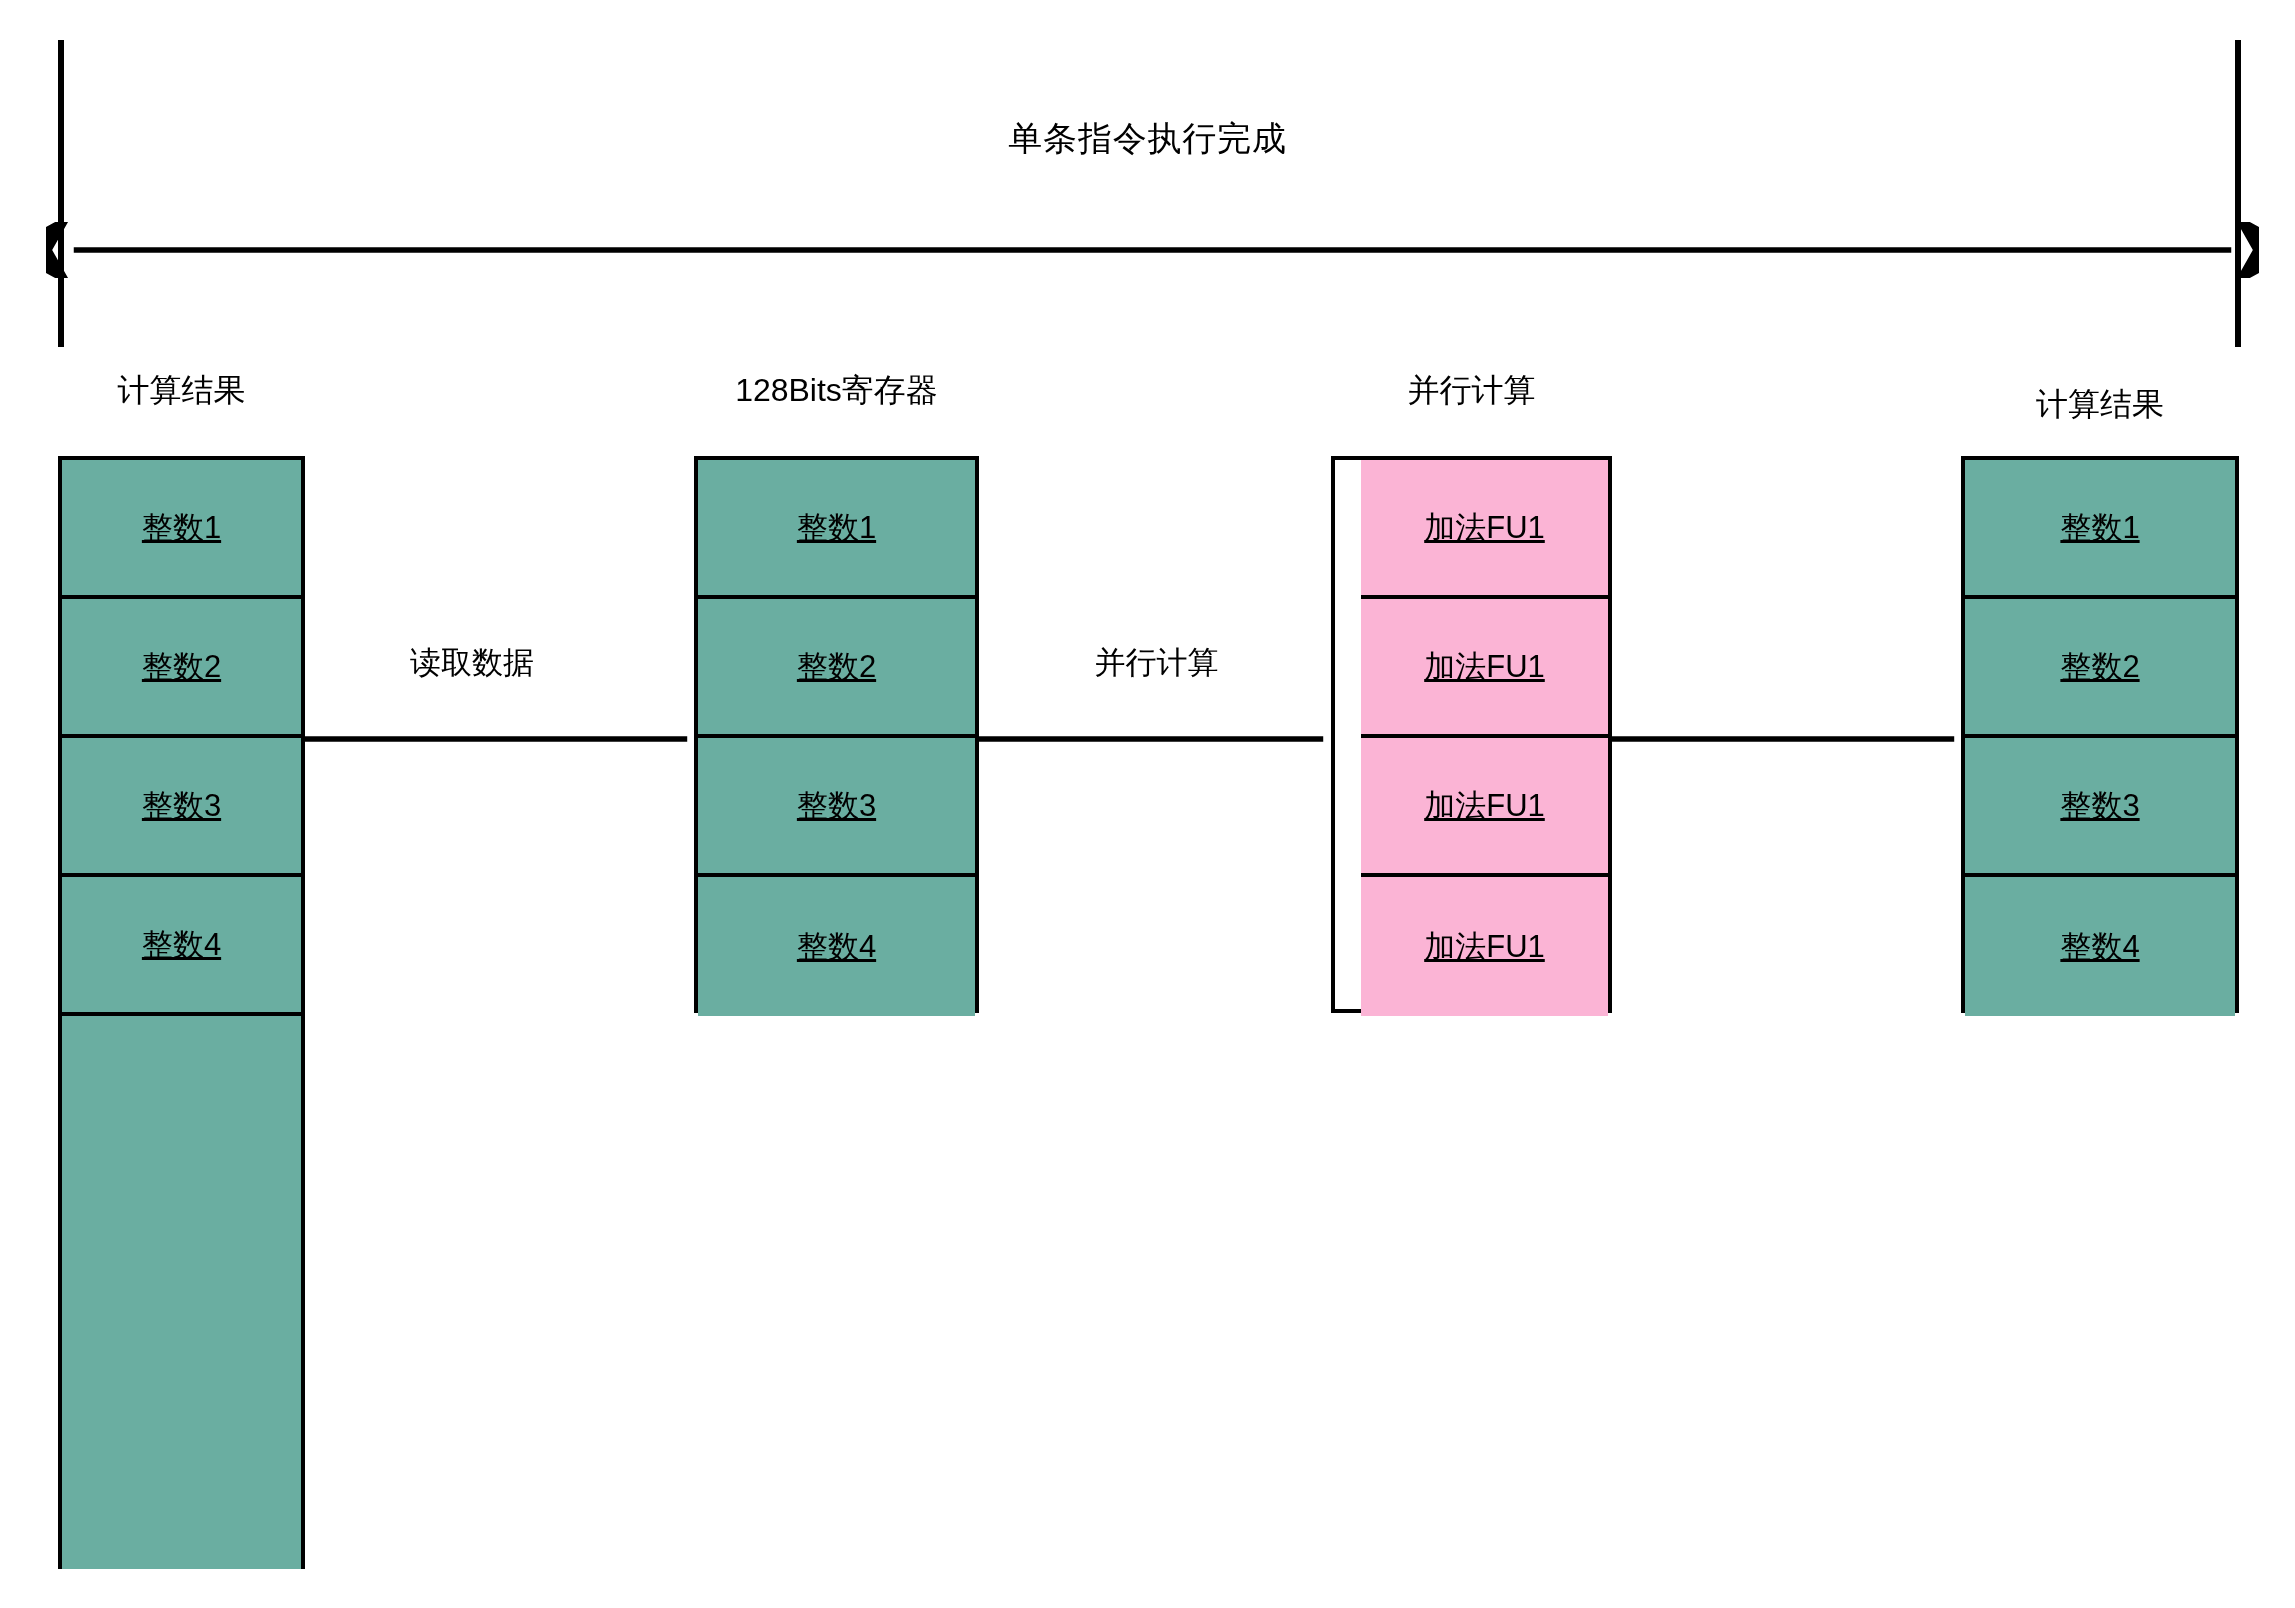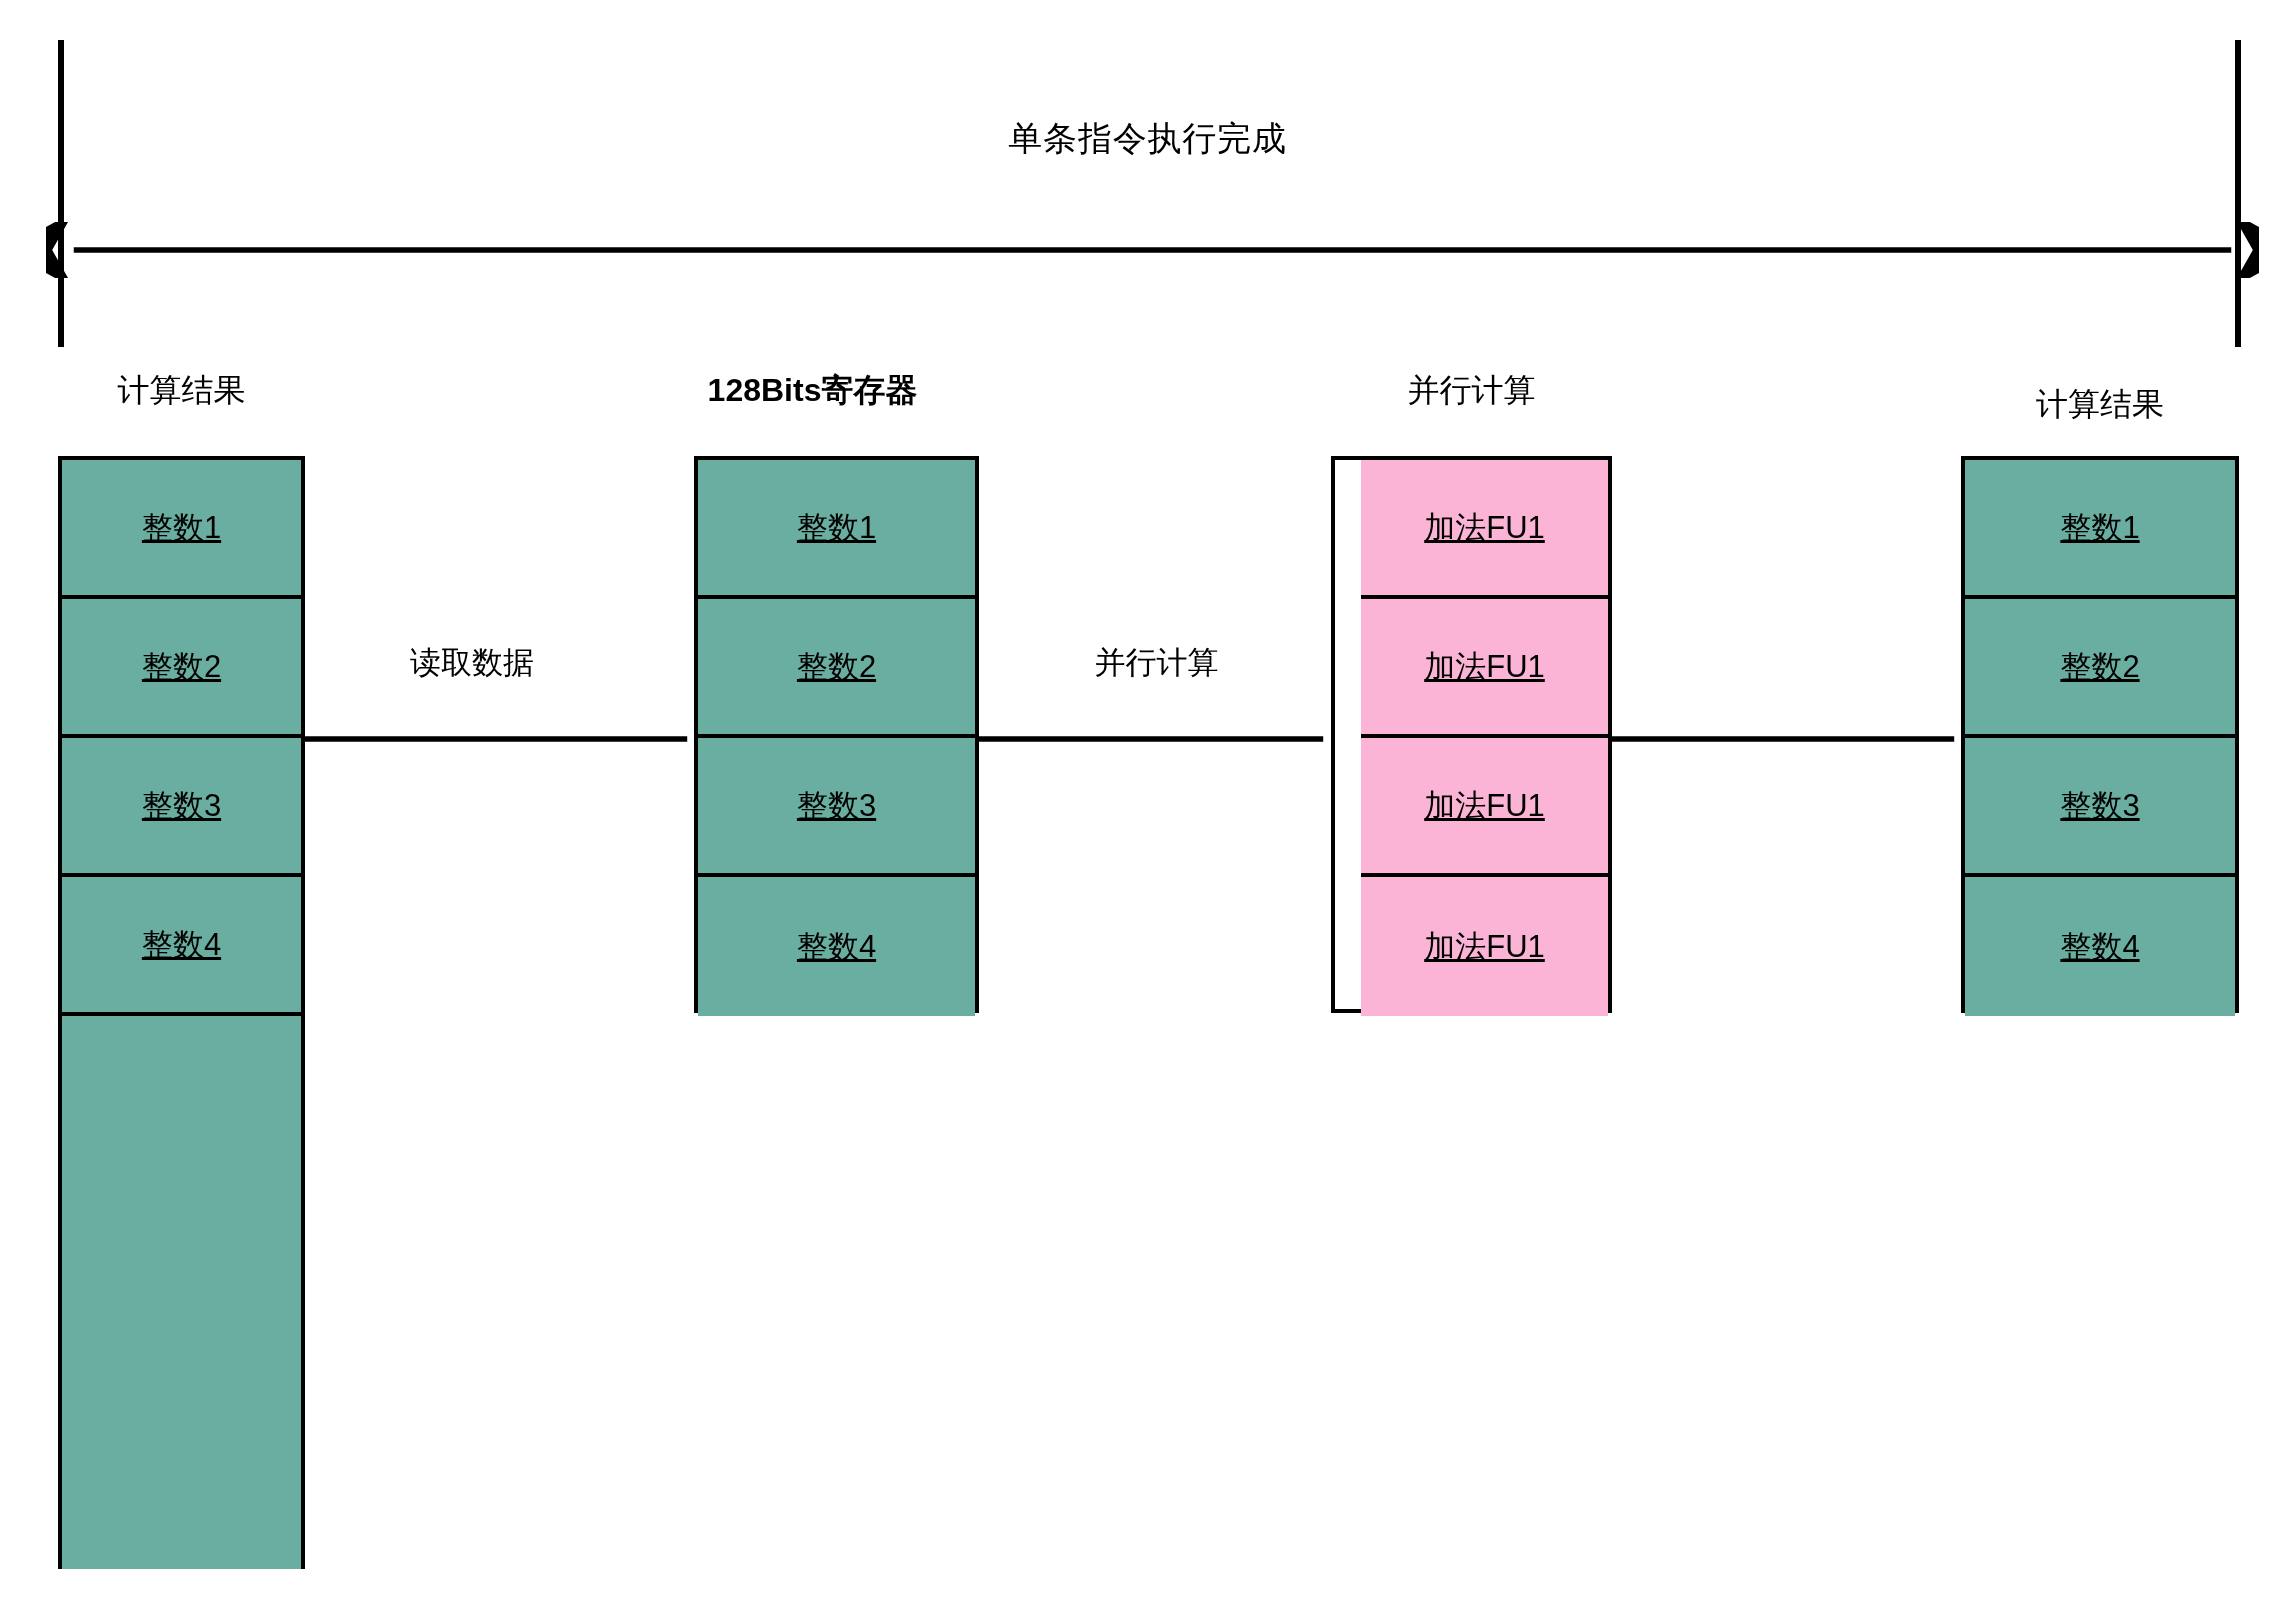--- a/index.html
+++ b/index.html
@@ -49,21 +49,21 @@
   
   .col-header {
     position: absolute;
     top: 369px;
     font-size: 32px;
     color: #000000;
     text-align: center;
     white-space: nowrap;
   }
   #hdr-0 { left: 58px;   width: 247px; }
-  #hdr-1 { left: 670px;  width: 285px; font-weight: bold; }
+  #hdr-1 { left: 694px;  width: 285px; }
   #hdr-2 { left: 1331px; width: 281px; }
   #hdr-3 { left: 1961px; width: 278px; margin-top: 14px; }
 
   
   .stack {
     position: absolute;
     border: 4.6px solid #000000;
     box-sizing: border-box;
     text-decoration: underline;
   }

